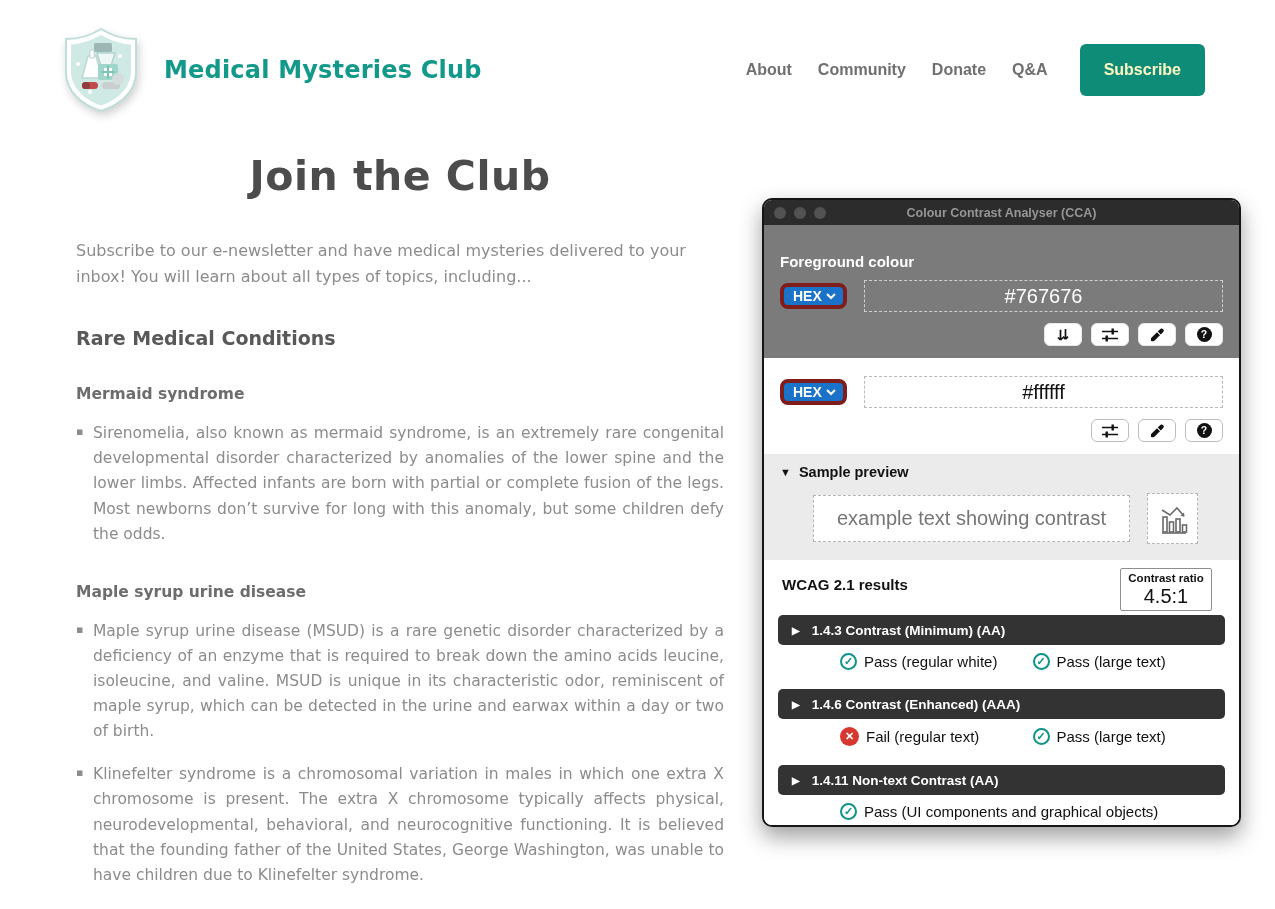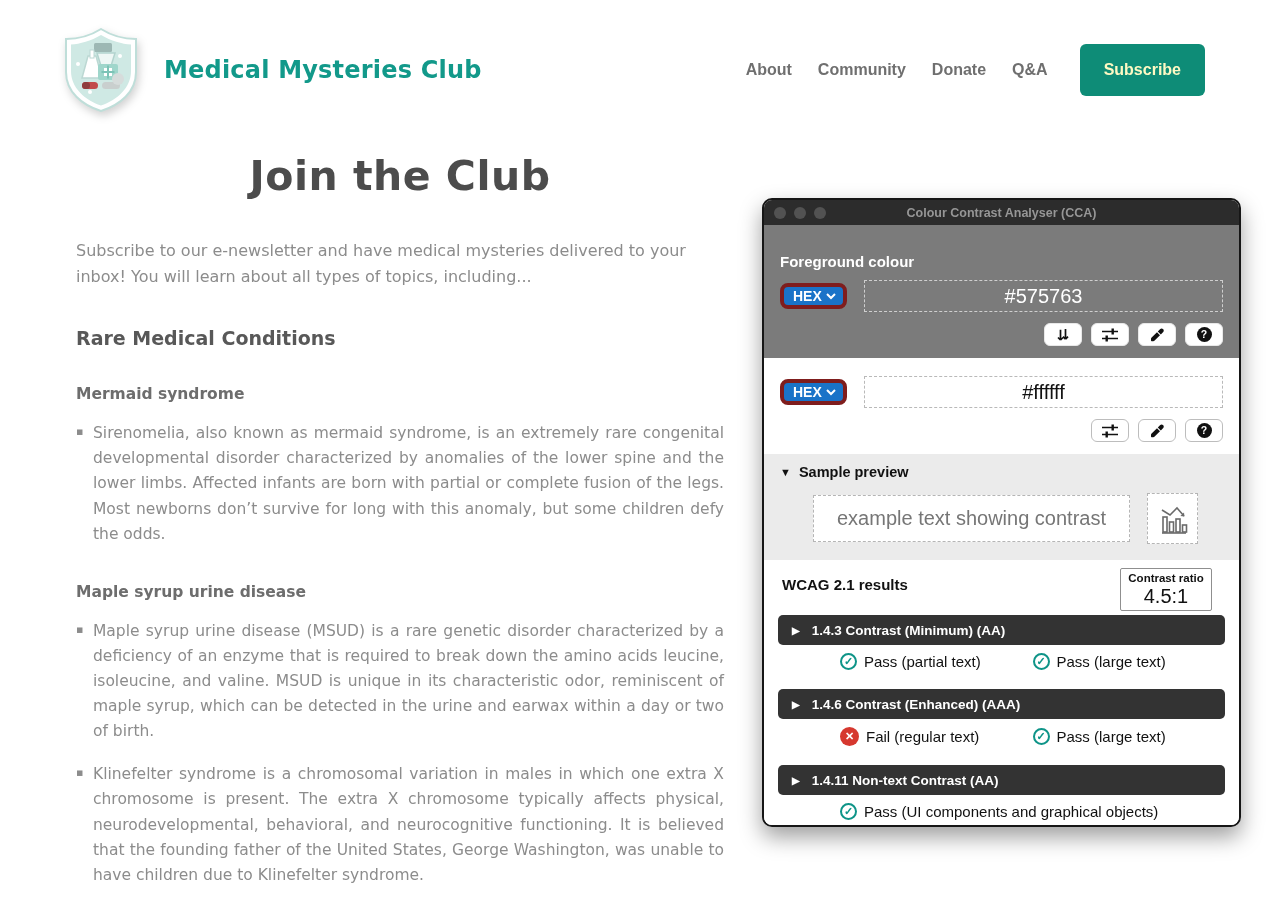--- a/index.html
+++ b/index.html
@@ -154,21 +154,21 @@
 
   <div class="sec-fg">
     <div class="sec-label">Foreground colour</div>
     <div class="hexrow">
       <div class="hex-select">
         <span>HEX</span>
         <svg width="10" height="7" viewBox="0 0 10 7">
             <path d="M1 1l4 4 4-4" stroke="#fff" stroke-width="2" fill="none"></path>
           </svg>
       </div>
-      <div class="hex-value">#575763</div>
+      <div class="hex-value">#767676</div>
     </div>
     <div class="tools">
       <div class="toolbtn">
         <svg width="14" height="14" viewBox="0 0 14 14">
             <path d="M4.5 13V2.8M4.5 2.8L2 5.3M4.5 2.8L7 5.3" stroke="#111" stroke-width="1.7" fill="none" transform="rotate(180 4.5 7.4)"></path>
             <path d="M9.5 1v10.2M9.5 11.2L7 8.7M9.5 11.2L12 8.7" stroke="#111" stroke-width="1.7" fill="none"></path>
           </svg>
       </div>
       <div class="toolbtn">
         <svg width="16" height="14" viewBox="0 0 16 14">
@@ -245,21 +245,21 @@
       <div class="ratio-value">4.5:1</div>
     </div>
 
     <div class="rule-head" style="margin-top:22px;">
       <span class="tri">▶</span>
       <span>1.4.3 Contrast (Minimum) (AA)</span>
     </div>
     <div class="checks">
       <div class="check">
         <span class="ico-pass">✓</span>
-        <span>Pass (partial text)</span>
+        <span>Pass (regular white)</span>
       </div>
       <div class="check">
         <span class="ico-pass">✓</span>
         <span>Pass (large text)</span>
       </div>
     </div>
 
     <div class="rule-head">
       <span class="tri">▶</span>
       <span>1.4.6 Contrast (Enhanced) (AAA)</span>

